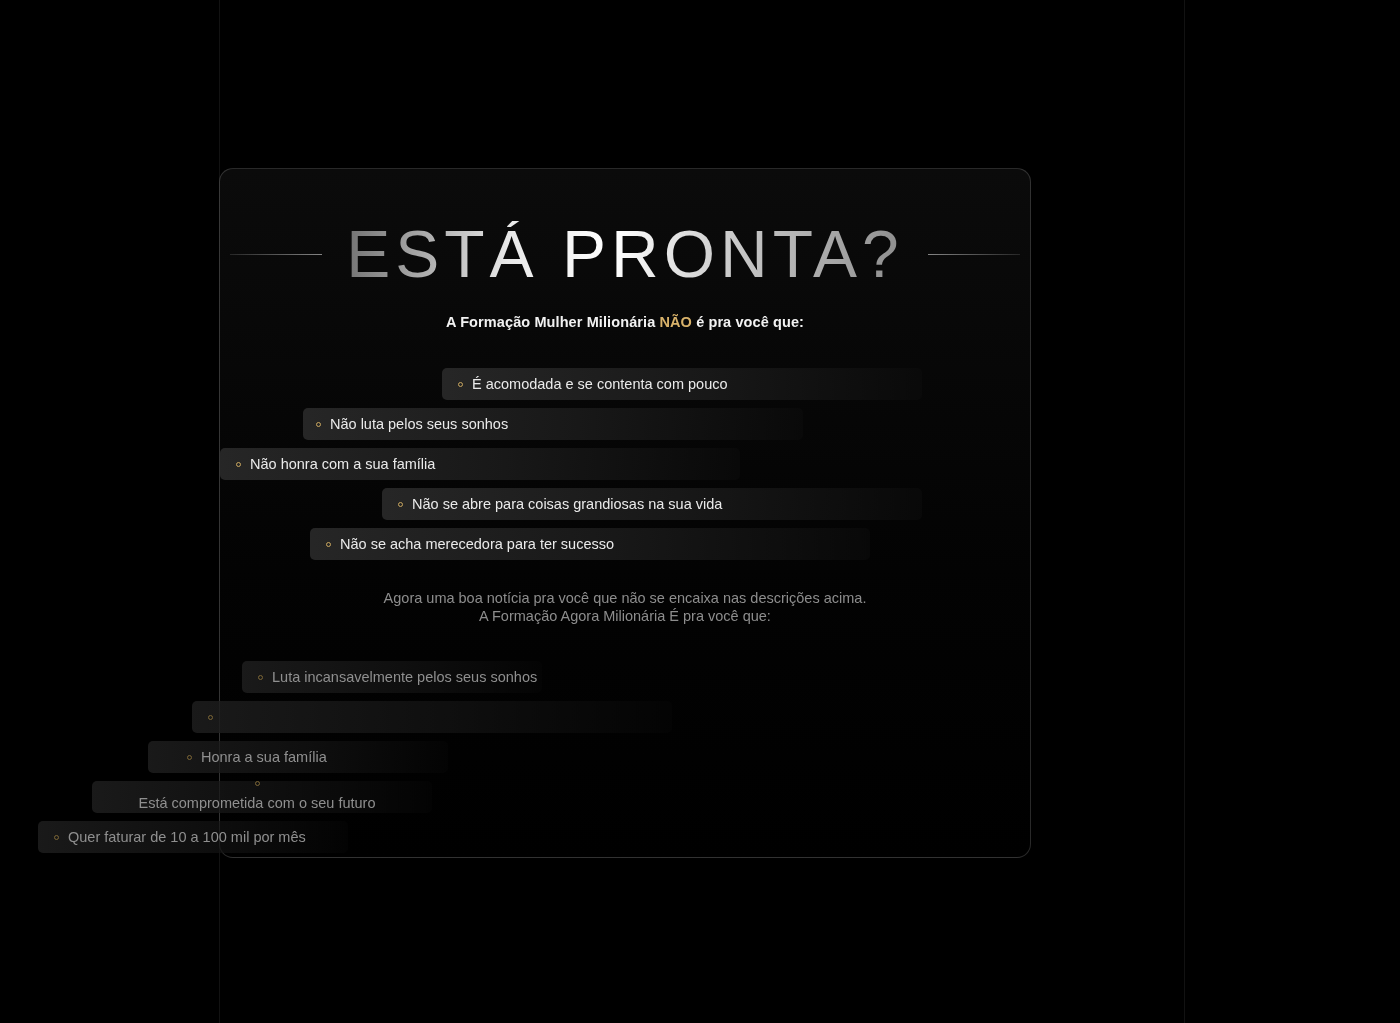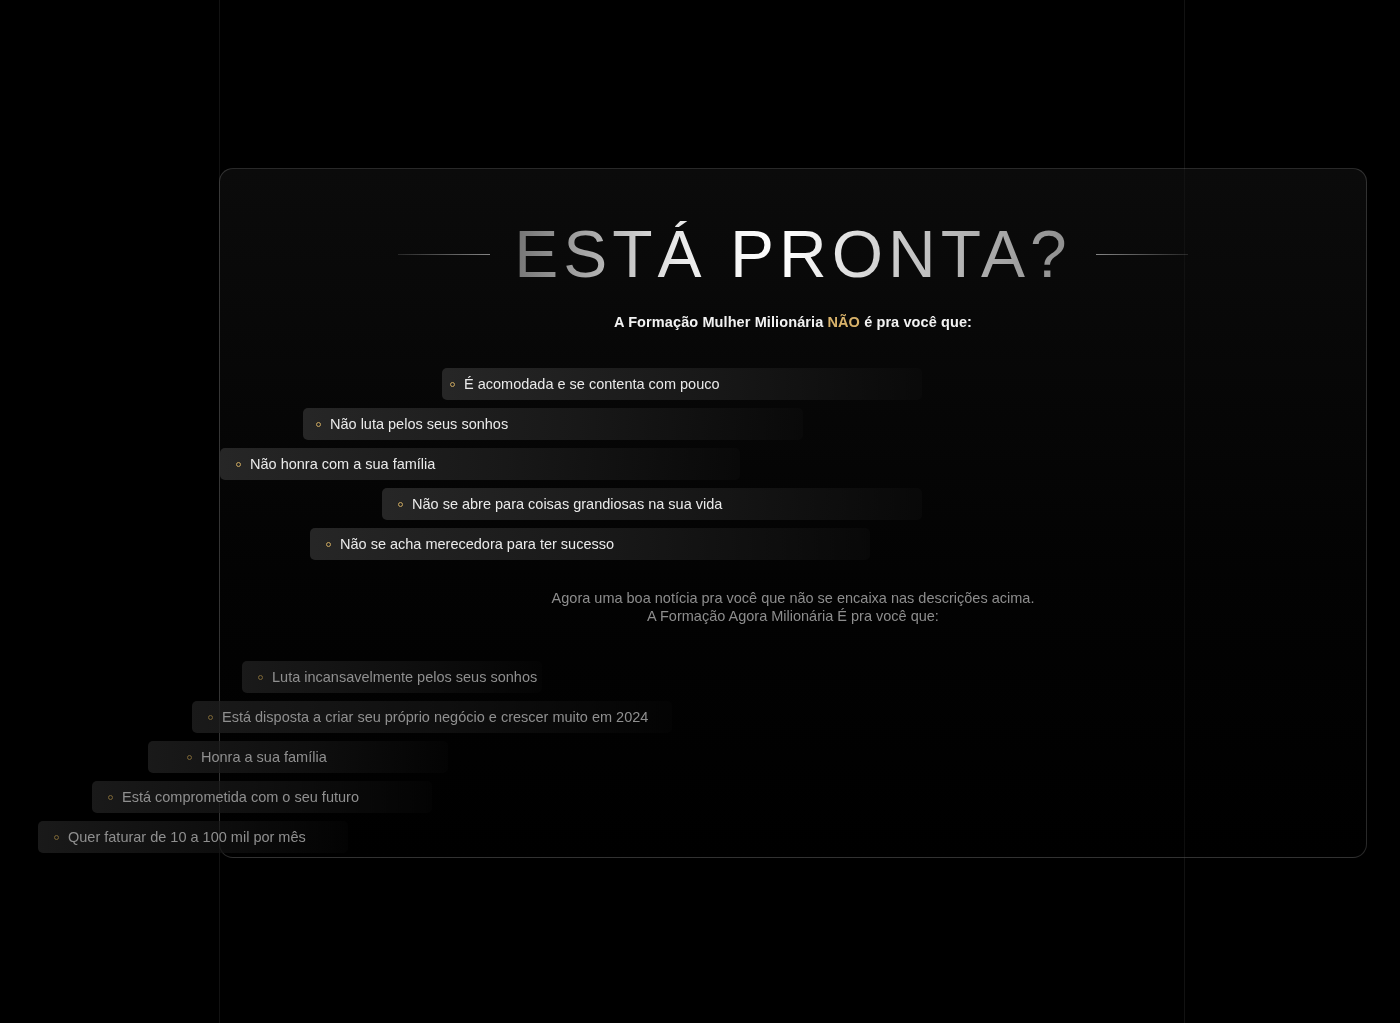--- a/index.html
+++ b/index.html
@@ -26,21 +26,21 @@
     background: rgba(255,255,255,0.07);
   }
   .guide.left { left: 219px; }
   .guide.right { left: 1184px; }
 
   
   .panel {
     position: absolute;
     left: 219px;
     top: 168px;
-    width: 1148px;
+    width: 812px;
     height: 690px;
     border: 1px solid rgba(255,255,255,0.16);
     border-radius: 14px;
     background: linear-gradient(180deg, rgba(20,20,20,0.55) 0%, rgba(8,8,8,0.35) 60%, rgba(0,0,0,0.2) 100%);
   }
 
   .inner {
     position: absolute;
     left: 0;
     top: 0;
@@ -119,21 +119,21 @@
   }
   .pill .bullet {
     width: 5px;
     height: 5px;
     border-radius: 50%;
     border: 1px solid #caa75f;
     flex: 0 0 auto;
   }
 
   
-  .n0 .pill { margin-left: 222px; width: 480px; padding-left: 8px; }
+  .n0 .pill { margin-left: 222px; width: 480px; }
   .n1 .pill { margin-left: 83px; width: 500px; padding-left: 13px; }
   .n2 .pill { width: 520px; }
   .n3 .pill { margin-left: 162px; width: 540px; }
   .n4 .pill { margin-left: 90px; width: 560px; }
 
   
   .midblock {
     position: absolute;
     top: 420px;
     left: 0;
@@ -147,21 +147,21 @@
 
   .pill-list.positive { top: 488px; }
   .pill-list.positive .pill {
     color: #8f8f8f;
     background: linear-gradient(90deg, rgba(30,30,30,0.85) 0%, rgba(20,20,20,0.7) 55%, rgba(8,8,8,0.35) 100%);
   }
   .pill-list.positive .pill .bullet { border-color: #7c6636; }
   .p0 .pill { margin-left: 22px; width: 300px; }
   .p1 .pill { margin-left: -28px; width: 480px; }
   .p2 .pill { margin-left: -72px; width: 300px; padding-left: 39px; }
-  .p3 .pill { margin-left: -128px; width: 340px; }
+  .p3 .pill { margin-left: -128px; width: 340px; flex-direction: column; }
   .p4 .pill { margin-left: -182px; width: 310px; }
 </style>
 </head>
 <body>
 
 <div class="guide left"></div>
 <div class="guide right"></div>
 
 <div class="panel">
   <div class="inner">
@@ -217,21 +217,20 @@
     <div class="pill-list positive">
       <div class="pill-row p0">
         <div class="pill">
           <span class="bullet"></span>
           <span>Luta incansavelmente pelos seus sonhos</span>
         </div>
       </div>
       <div class="pill-row p1">
         <div class="pill">
           <span class="bullet"></span>
-          <span>Está disposta a criar seu próprio negócio e crescer muito em 2024</span>
         </div>
       </div>
       <div class="pill-row p2">
         <div class="pill">
           <span class="bullet"></span>
           <span>Honra a sua família</span>
         </div>
       </div>
       <div class="pill-row p3">
         <div class="pill">

